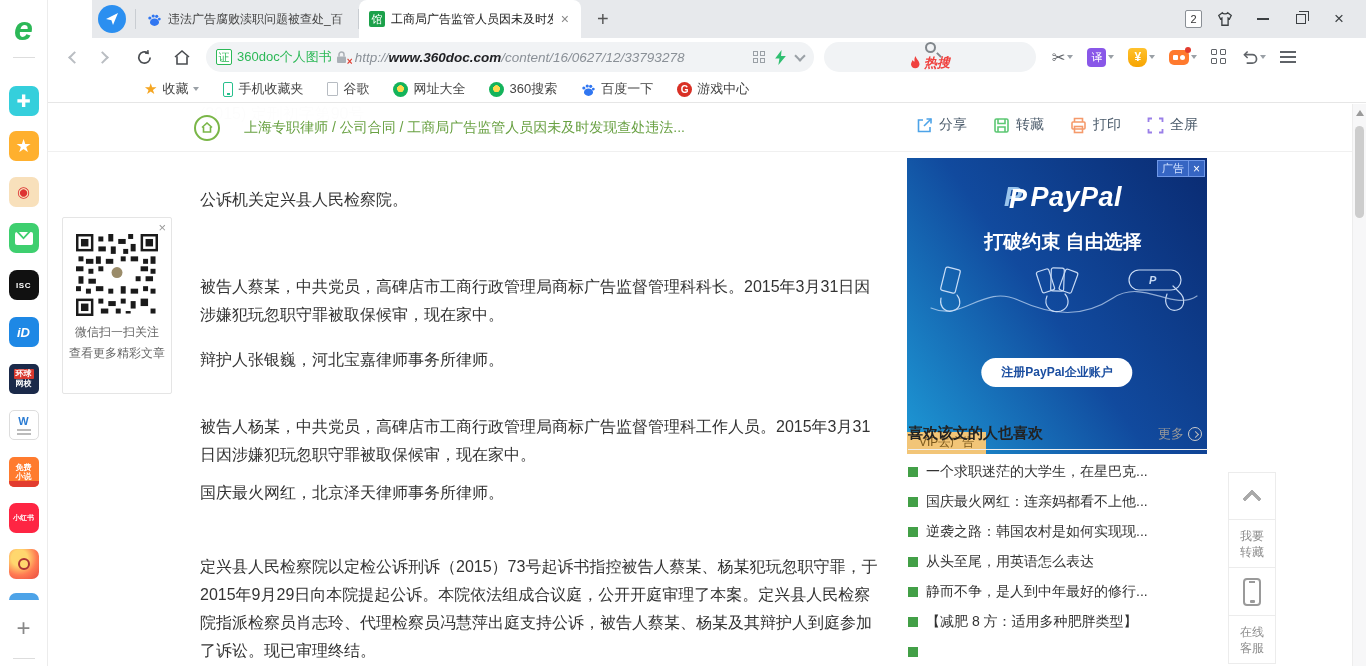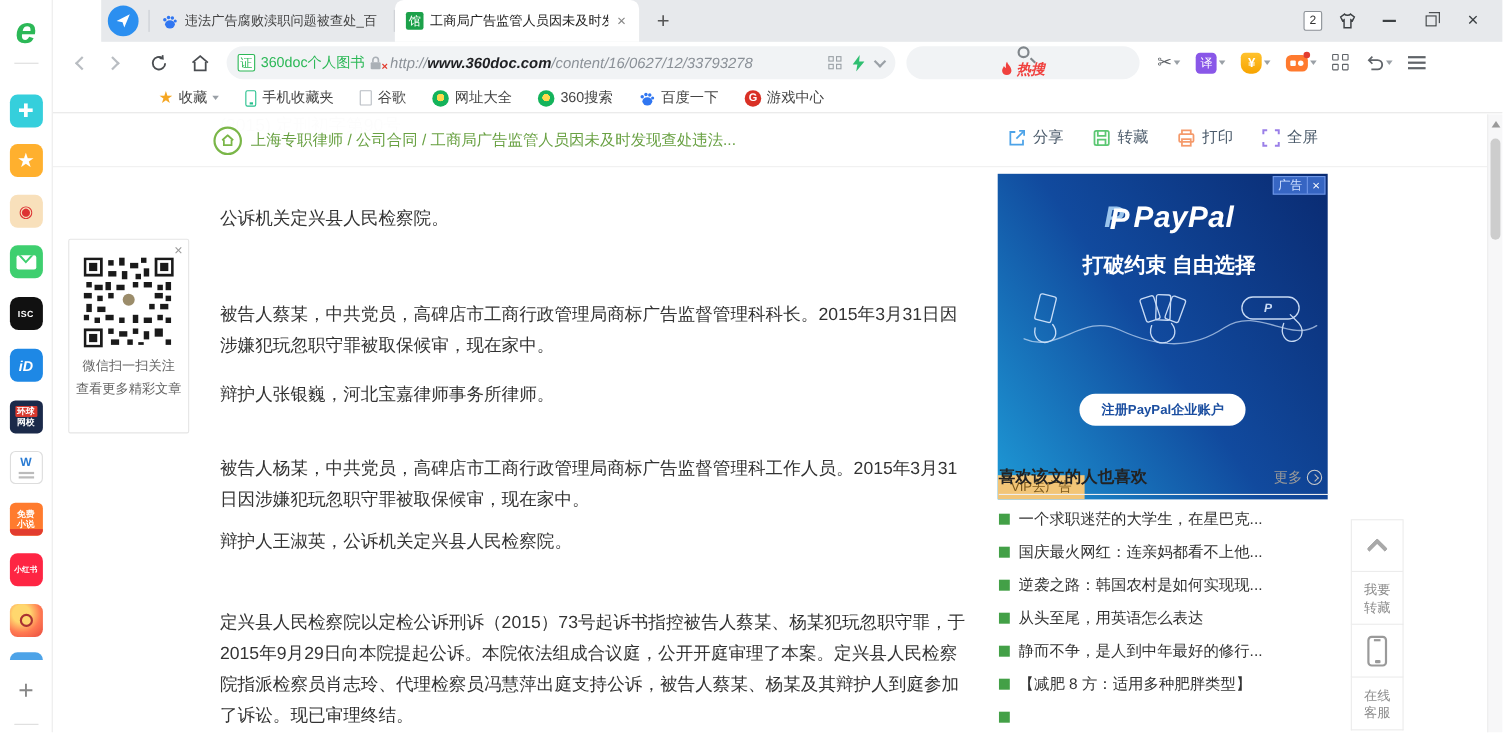--- a/index.html
+++ b/index.html
@@ -93,21 +93,21 @@
   .bk .star { color:#f5a623; font-size:15px; }
   .phone-ic { width:10px; height:15px; border:1.5px solid #27c08d; border-radius:2px; position:relative; }
   .phone-ic::after { content:""; position:absolute; bottom:1px; left:2.5px; width:3px; height:1.5px; background:#27c08d; }
   .page-ic { width:11px; height:14px; border:1.5px solid #b7bcc2; border-radius:1px; background:#fff; }
   .gcircle { width:15px; height:15px; border-radius:50%; background:radial-gradient(circle at 50% 45%, #ffd94d 0 30%, #14b35b 32% 100%); }
   .redg { width:15px; height:15px; border-radius:50%; background:#d93025; color:#fff; font-size:10px; font-weight:bold; display:flex; align-items:center; justify-content:center; }
 
   
   .content { position:absolute; left:48px; top:104px; right:14px; bottom:0; background:#fff; overflow:hidden; }
   .ghost { position:absolute; left:152px; top:0; font-size:16px; color:#b9b9b9; opacity:.5; }
-  .crumbbar { position:absolute; left:0; top:0; right:0; height:48px; background:rgba(255,255,255,.92); border-bottom:1px solid #f0f0f0; display:flex; align-items:center; }
+  .crumbbar { position:absolute; left:0; top:0; right:0; height:48px; background:rgba(255,255,255,.92); border-bottom:1px solid #f0f0f0; display:flex; align-items:center;gap:16px; }
   .crumb-home { width:26px; height:26px; border-radius:50%; border:2px solid #7ab648; margin-left:146px; margin-right:8px; display:flex; align-items:center; justify-content:center; flex:none; }
   .crumbs { font-size:14px; color:#69a143; white-space:nowrap; overflow:hidden; }
   .crumb+.crumb::before { content:" / "; color:#69a143; }
   .crumb { cursor:pointer; }
   .pageacts { position:absolute; right:154px; top:12px; display:flex; gap:26px; align-items:center; }
   .pact { display:flex; align-items:center; gap:6px; font-size:14px; color:#4a5a6a; }
 
   .article { position:absolute; left:152px; top:82px; width:680px; font-size:16px; line-height:28px; color:#333; }
   .article p.m59{margin-bottom:59px} .article p.m17{margin-bottom:17px} .article p.m39{margin-bottom:39px} .article p.m10{margin-bottom:10px} .article p.m46{margin-bottom:46px}
 
@@ -420,21 +420,21 @@
         <span>全屏</span>
       </span>
     </div>
   </div>
 
   <div class="article">
     <p class="m59">公诉机关定兴县人民检察院。</p>
     <p class="m17">被告人蔡某，中共党员，高碑店市工商行政管理局商标广告监督管理科科长。2015年3月31日因涉嫌犯玩忽职守罪被取保候审，现在家中。</p>
     <p class="m39">辩护人张银巍，河北宝嘉律师事务所律师。</p>
     <p class="m10">被告人杨某，中共党员，高碑店市工商行政管理局商标广告监督管理科工作人员。2015年3月31日因涉嫌犯玩忽职守罪被取保候审，现在家中。</p>
-    <p class="m46">辩护人王淑英，公诉机关定兴县人民检察院。</p>
+    <p class="m46">国庆最火网红，北京泽天律师事务所律师。</p>
     <p>定兴县人民检察院以定检公诉刑诉（2015）73号起诉书指控被告人蔡某、杨某犯玩忽职守罪，于2015年9月29日向本院提起公诉。本院依法组成合议庭，公开开庭审理了本案。定兴县人民检察院指派检察员肖志玲、代理检察员冯慧萍出庭支持公诉，被告人蔡某、杨某及其辩护人到庭参加了诉讼。现已审理终结。</p>
   </div>
 
   <div class="qrpanel">
     <span class="qr-close">×</span>
     <svg width="82" height="82" viewBox="0 0 33 33" style="margin:16px auto 6px">
       <rect width="33" height="33" fill="#fff"></rect>
       <g fill="#1a1a1a">
         <rect x="0" y="0" width="7" height="7"></rect>
           <rect x="26" y="0" width="7" height="7"></rect>

